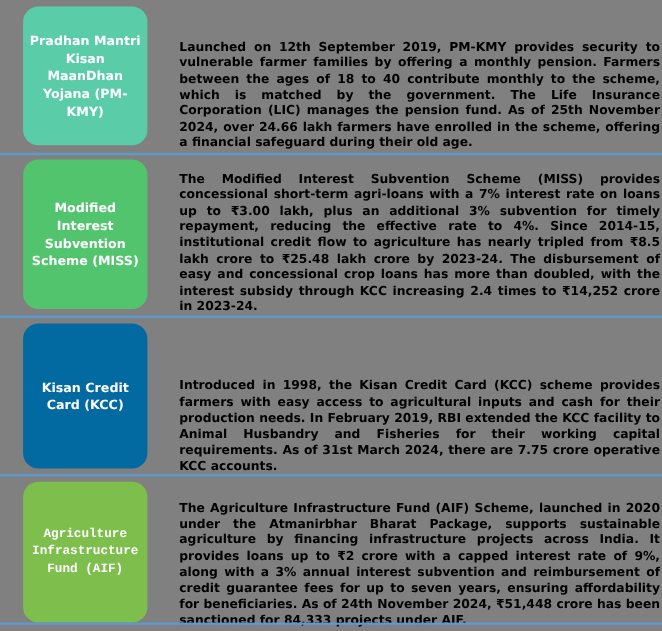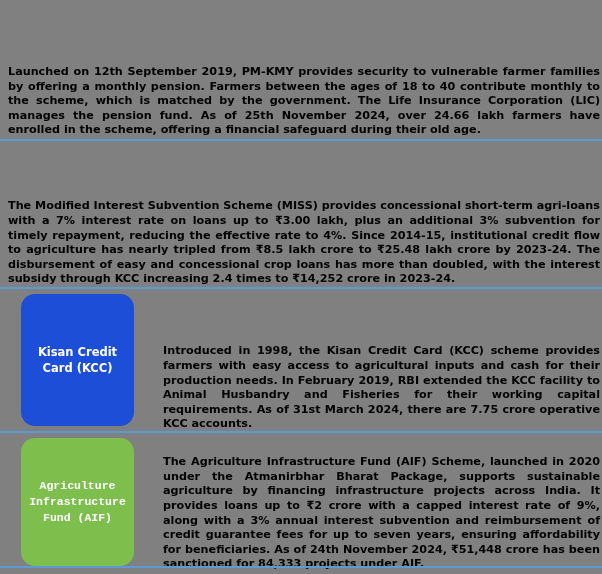--- a/index.html
+++ b/index.html
@@ -90,38 +90,44 @@
   #div-2 { top: 287px; }
   #div-3 { top: 431px; }
   #div-4 { top: 566px; }
 </style>
 </head>
 <body>
 
 <div id="page" style="background: rgb(128, 128, 128);">
 
   <div class="row" id="row-1">
+    <div class="label-cell">
+      <div class="label-box" style="background: rgb(91, 204, 168);">Pradhan Mantri Kisan MaanDhan Yojana (PM-KMY)</div>
+    </div>
     <div class="text-cell">
       <p class="body-text">Launched on 12th September 2019, PM-KMY provides security to vulnerable farmer families by offering a monthly pension. Farmers between the ages of 18 to 40 contribute monthly to the scheme, which is matched by the government. The Life Insurance Corporation (LIC) manages the pension fund. As of 25th November 2024, over 24.66 lakh farmers have enrolled in the scheme, offering a financial safeguard during their old age.</p>
     </div>
   </div>
 
   <div class="divider" id="div-1" style="background: rgb(91, 155, 213);"></div>
 
   <div class="row" id="row-2">
+    <div class="label-cell">
+      <div class="label-box" style="background: rgb(82, 196, 110);">Modified Interest Subvention Scheme (MISS)</div>
+    </div>
     <div class="text-cell">
       <p class="body-text">The Modified Interest Subvention Scheme (MISS) provides concessional short-term agri-loans with a 7% interest rate on loans up to ₹3.00 lakh, plus an additional 3% subvention for timely repayment, reducing the effective rate to 4%. Since 2014-15, institutional credit flow to agriculture has nearly tripled from ₹8.5 lakh crore to ₹25.48 lakh crore by 2023-24. The disbursement of easy and concessional crop loans has more than doubled, with the interest subsidy through KCC increasing 2.4 times to ₹14,252 crore in 2023-24.</p>
     </div>
   </div>
 
   <div class="divider" id="div-2" style="background: rgb(91, 155, 213);"></div>
 
   <div class="row" id="row-3">
     <div class="label-cell">
-      <div class="label-box" style="background: #1d4ed8;">Kisan Credit Card (KCC)</div>
+      <div class="label-box" style="background: #0369a1;">Kisan Credit Card (KCC)</div>
     </div>
     <div class="text-cell">
       <p class="body-text">Introduced in 1998, the Kisan Credit Card (KCC) scheme provides farmers with easy access to agricultural inputs and cash for their production needs. In February 2019, RBI extended the KCC facility to Animal Husbandry and Fisheries for their working capital requirements. As of 31st March 2024, there are 7.75 crore operative KCC accounts.</p>
     </div>
   </div>
 
   <div class="divider" id="div-3" style="background: rgb(91, 155, 213);"></div>
 
   <div class="row" id="row-4">
     <div class="label-cell">

